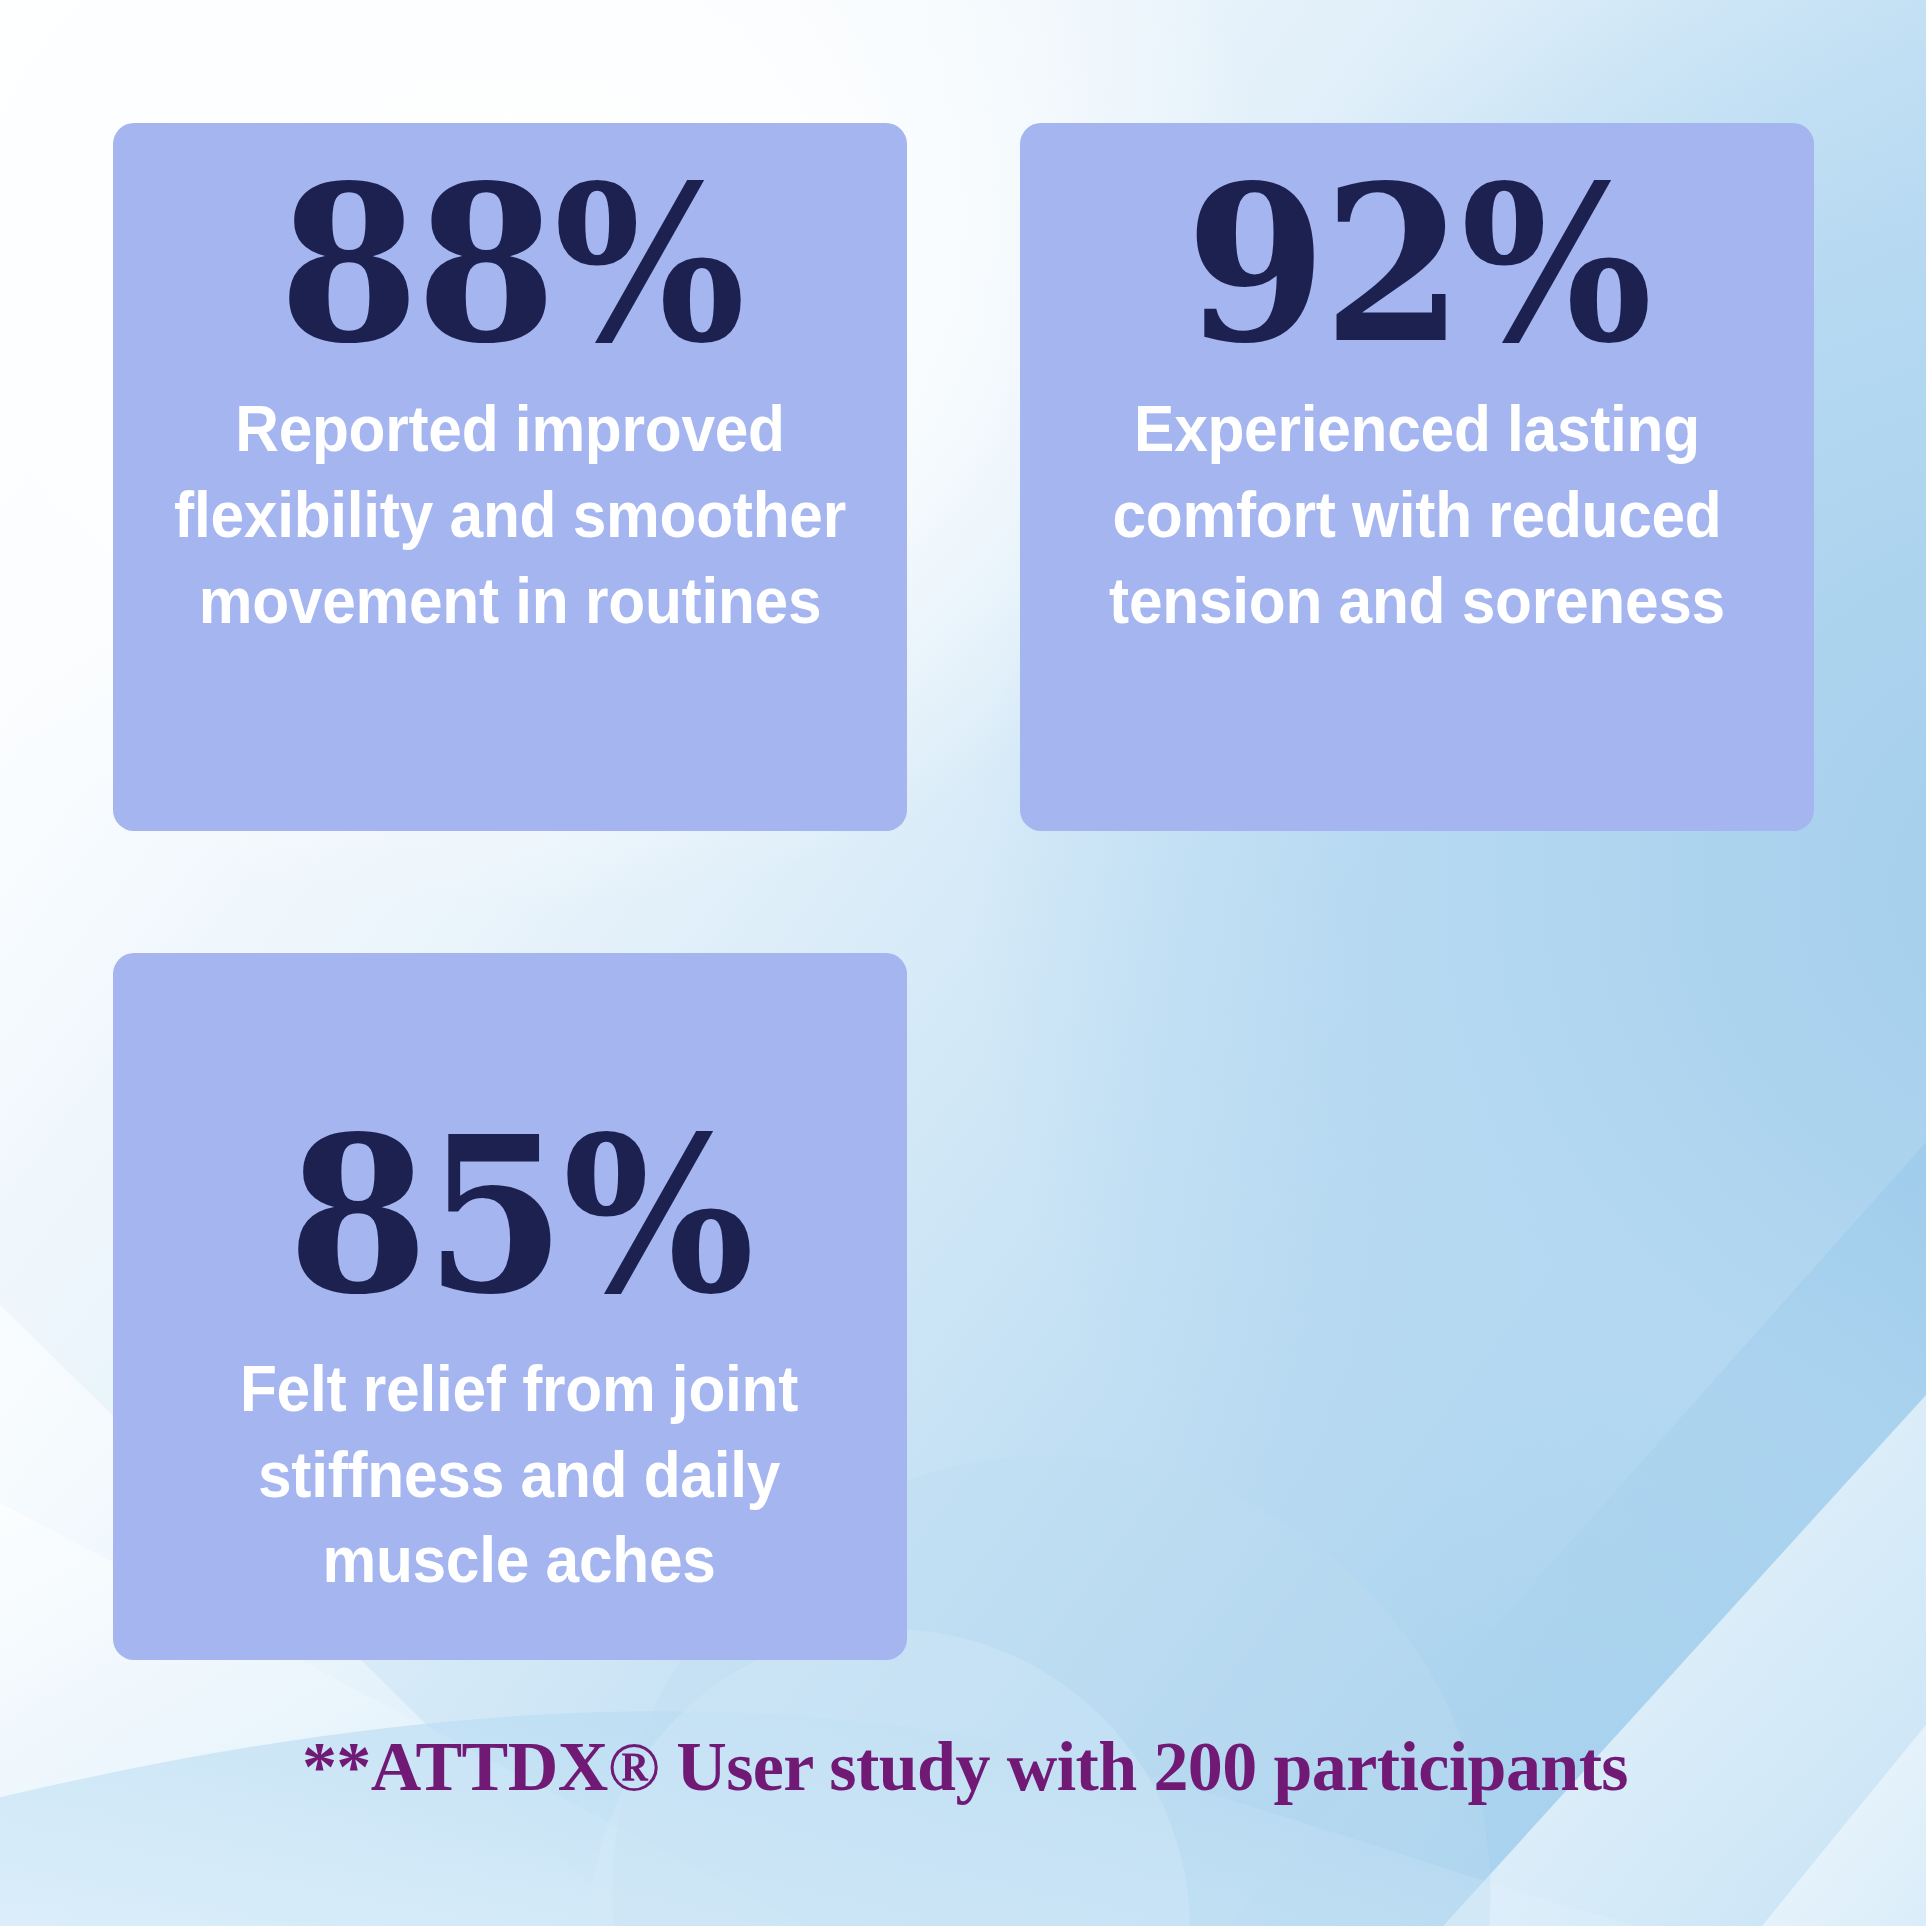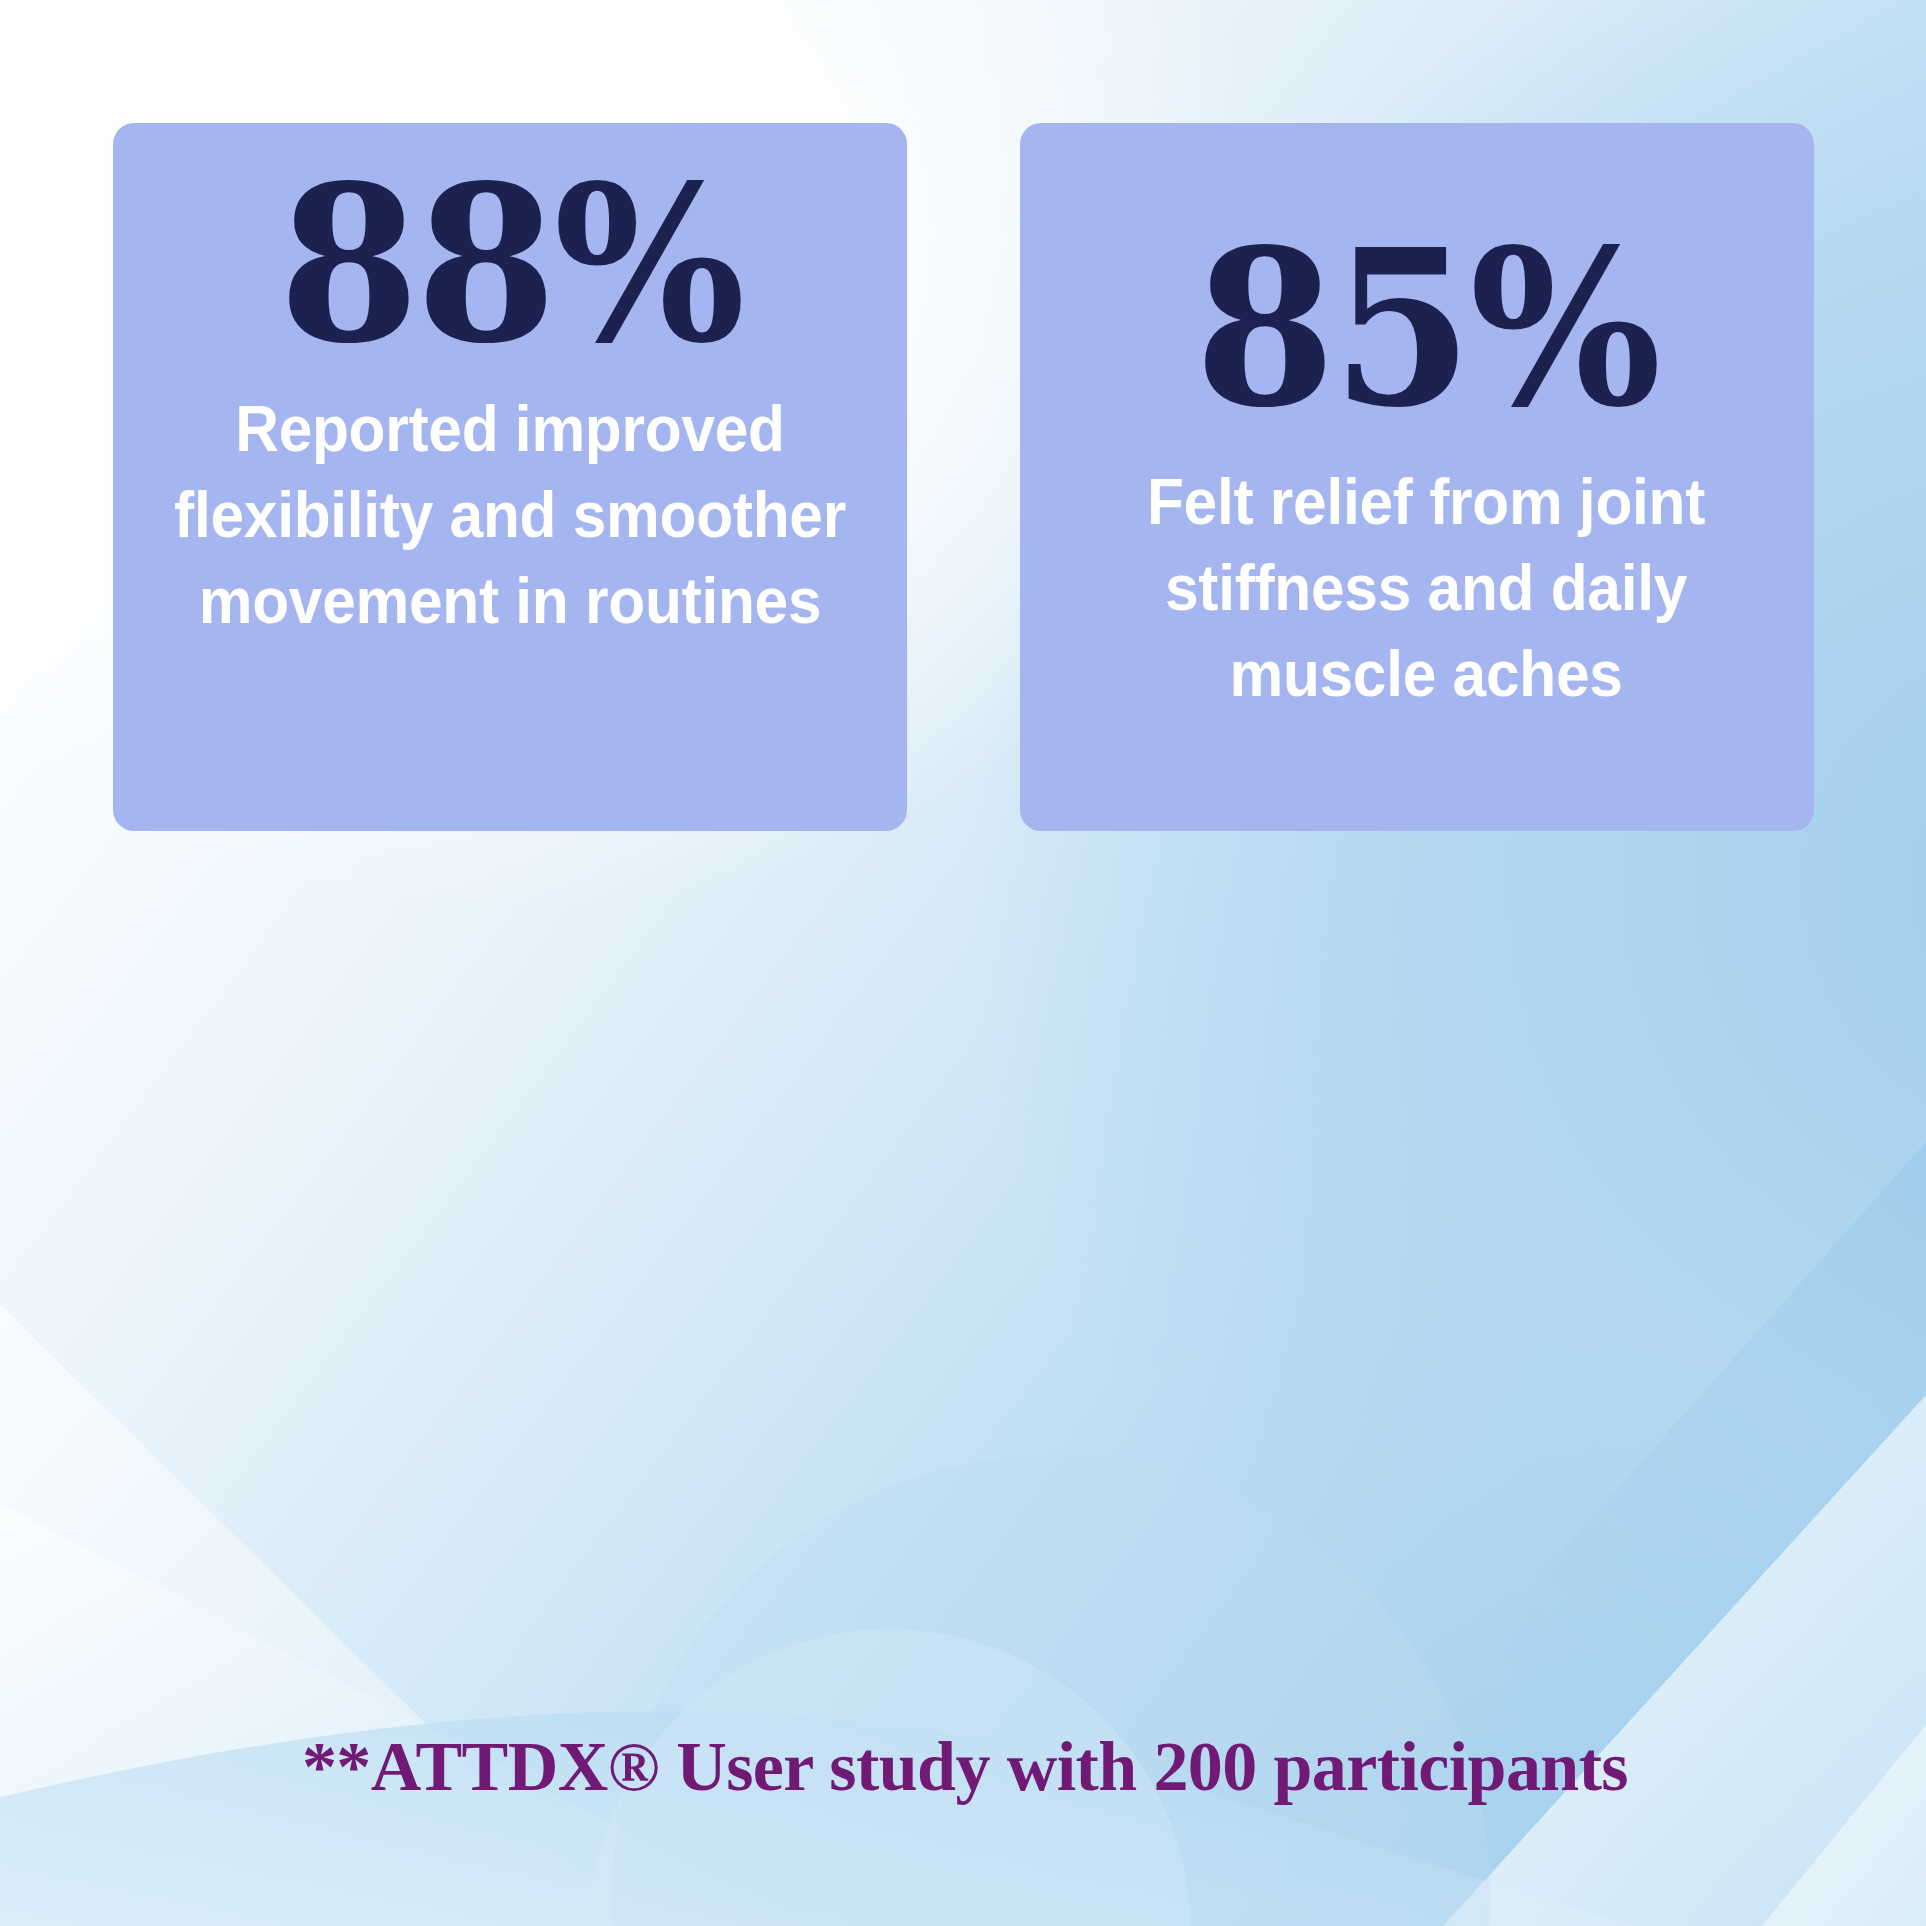--- a/index.html
+++ b/index.html
@@ -62,21 +62,21 @@
     background: #a4b5ef;
     border-radius: 21px;
     display: flex;
     flex-direction: column;
     align-items: center;
     box-sizing: border-box;
     overflow: hidden;
   }
 
   .stat-card.row-top { padding: 34px 35px 0 35px; }
-  .stat-card.row-bottom { padding: 98px 17px 0 35px; }
+  .stat-card.row-bottom { padding: 98px 17px 0 35px; justify-content: center; }
 
   .stat-value {
     font-family: "DejaVu Serif", "Liberation Serif", serif;
     font-weight: 700;
     font-size: 215px;
     line-height: 1.0;
     letter-spacing: -3.5px;
     color: #1c2150;
     text-align: center;
     white-space: nowrap;
@@ -156,20 +156,24 @@
     <circle cx="1540" cy="3340" r="520" fill="#d7ecf9" opacity="0.35"></circle>
   </svg>
 
   <div class="card-grid">
 
     <div class="stat-card row-top">
       <div class="stat-value">88%</div>
       <div class="stat-desc">Reported improved flexibility and smoother movement in routines</div>
     </div>
 
+    <div class="stat-card row-top">
+      <div class="stat-value">92%</div>
+      <div class="stat-desc">Experienced lasting comfort with reduced tension and soreness</div>
+    </div>
 
     <div class="stat-card row-bottom">
       <div class="stat-value">85%</div>
       <div class="stat-desc">Felt relief from joint stiffness and daily muscle aches</div>
     </div>
 
 
   </div>
 
   <div class="footnote">**ATTDX® User study with 200 participants</div>

